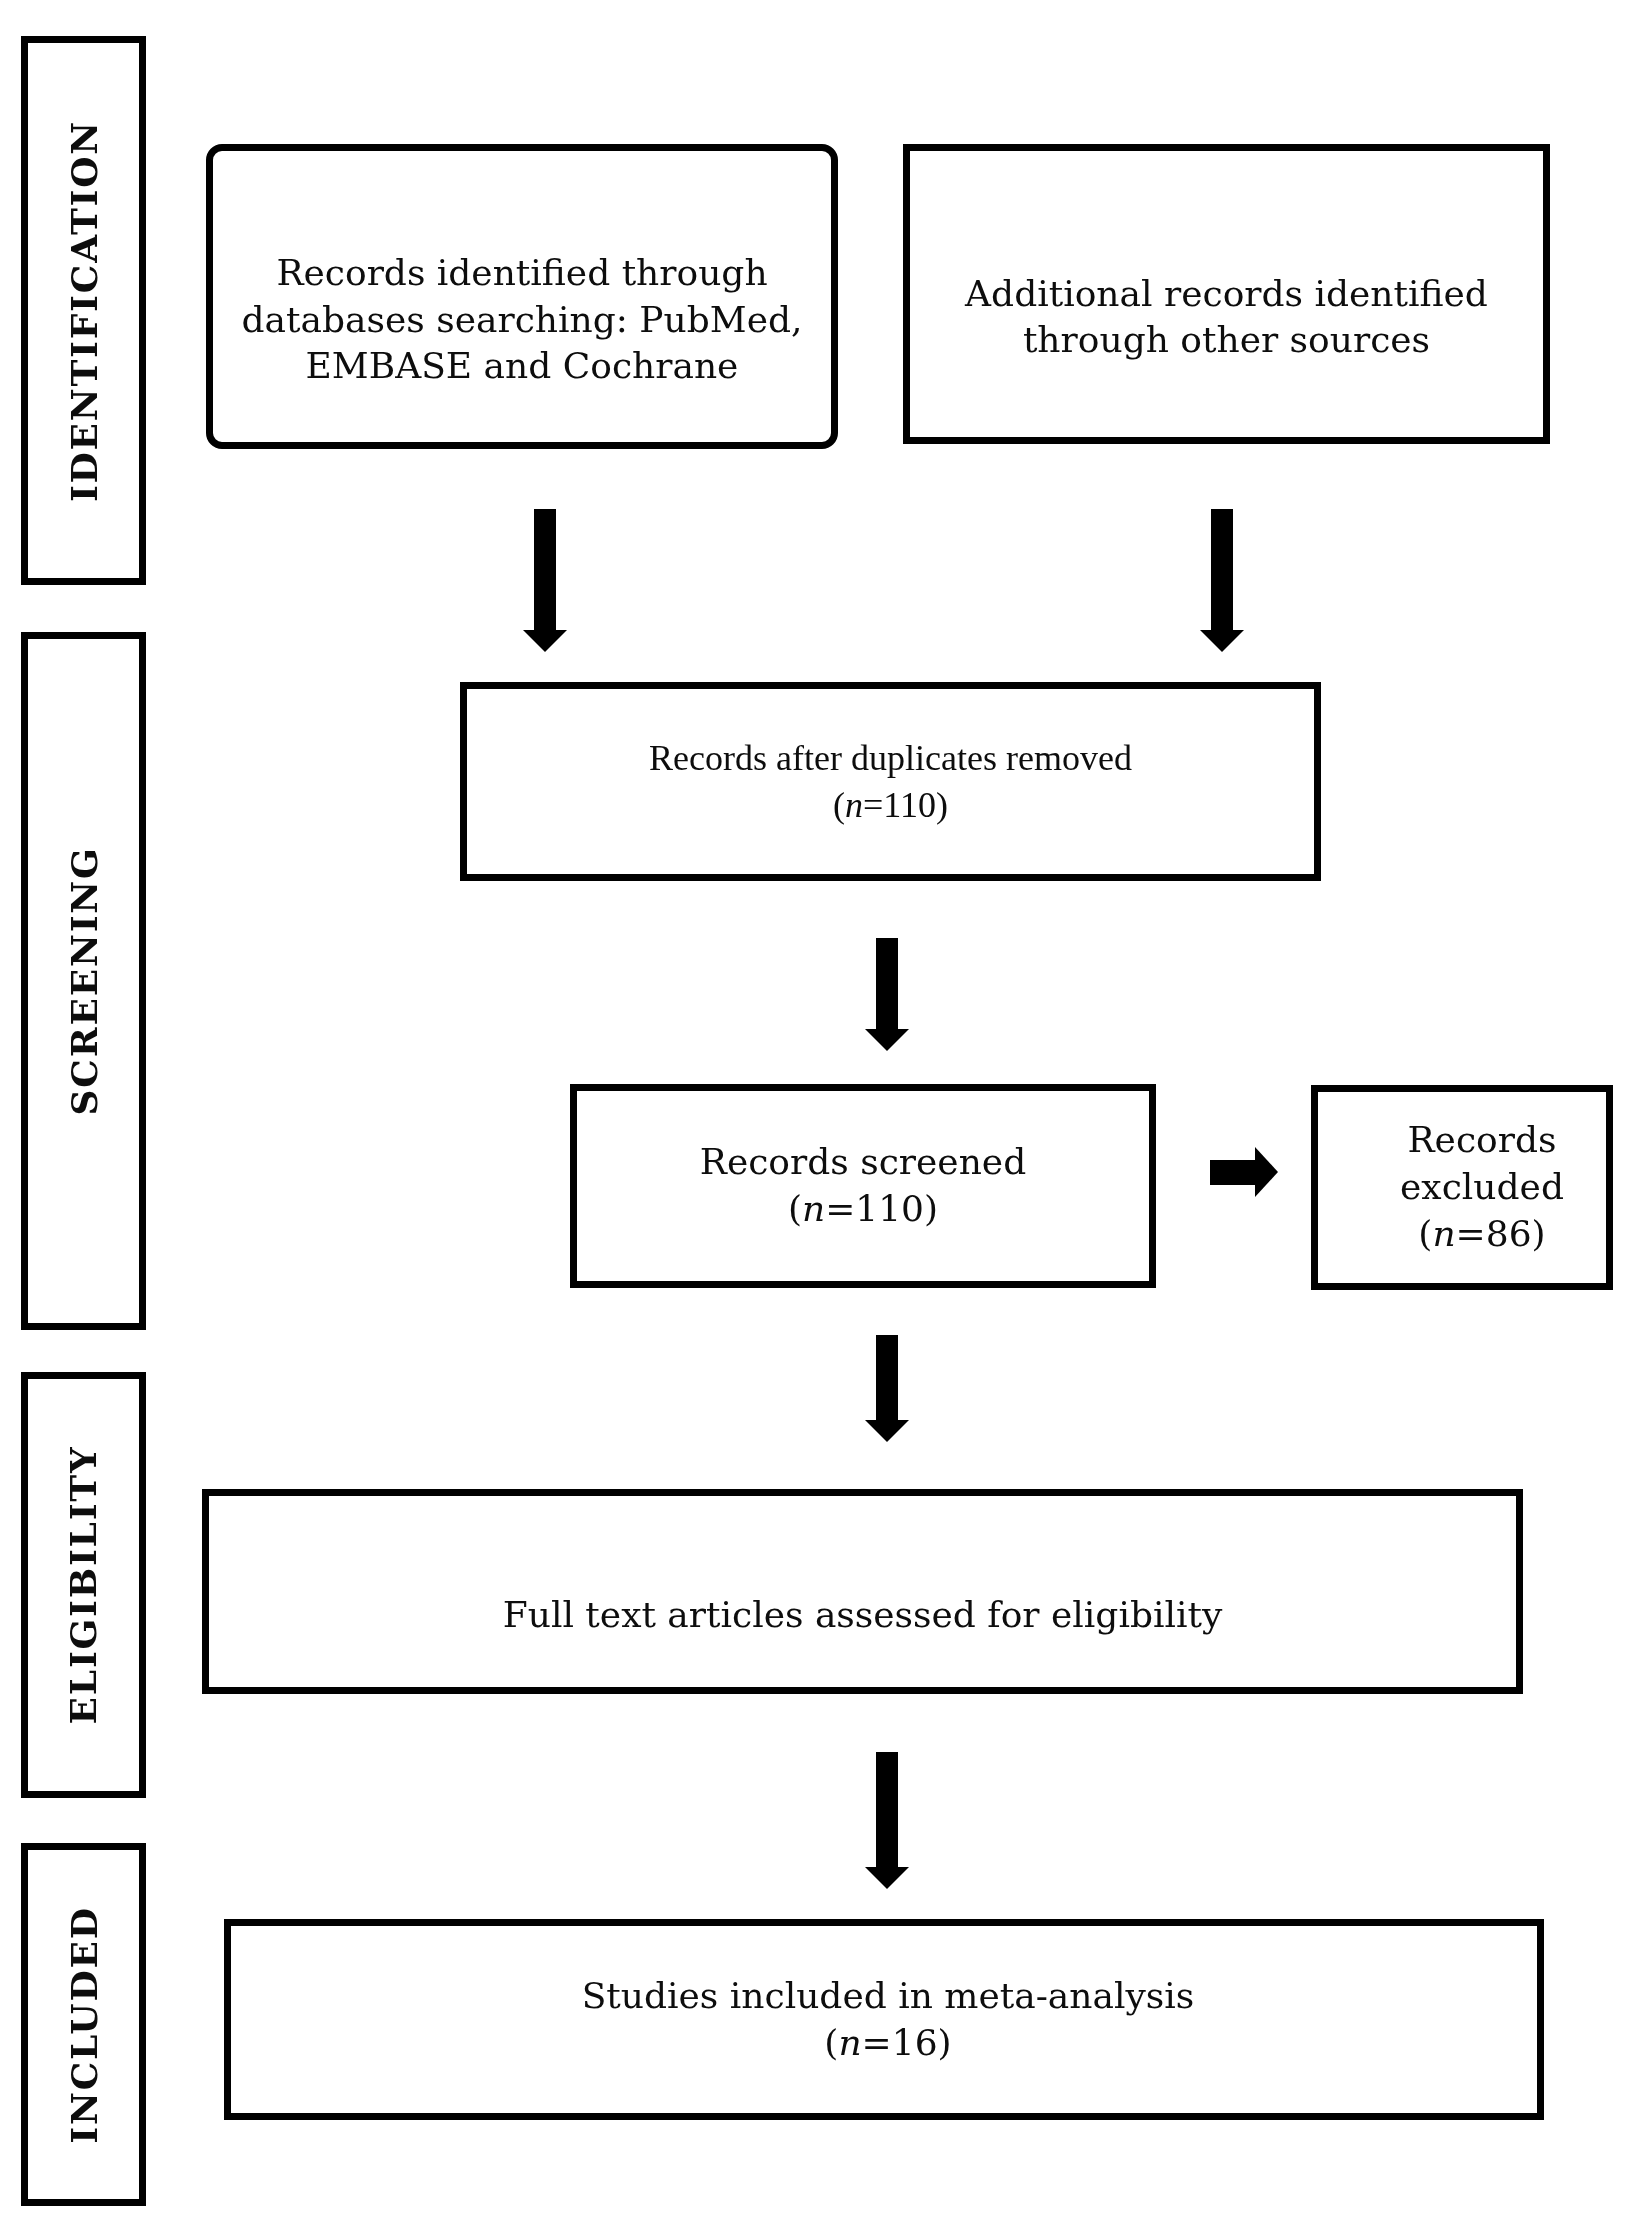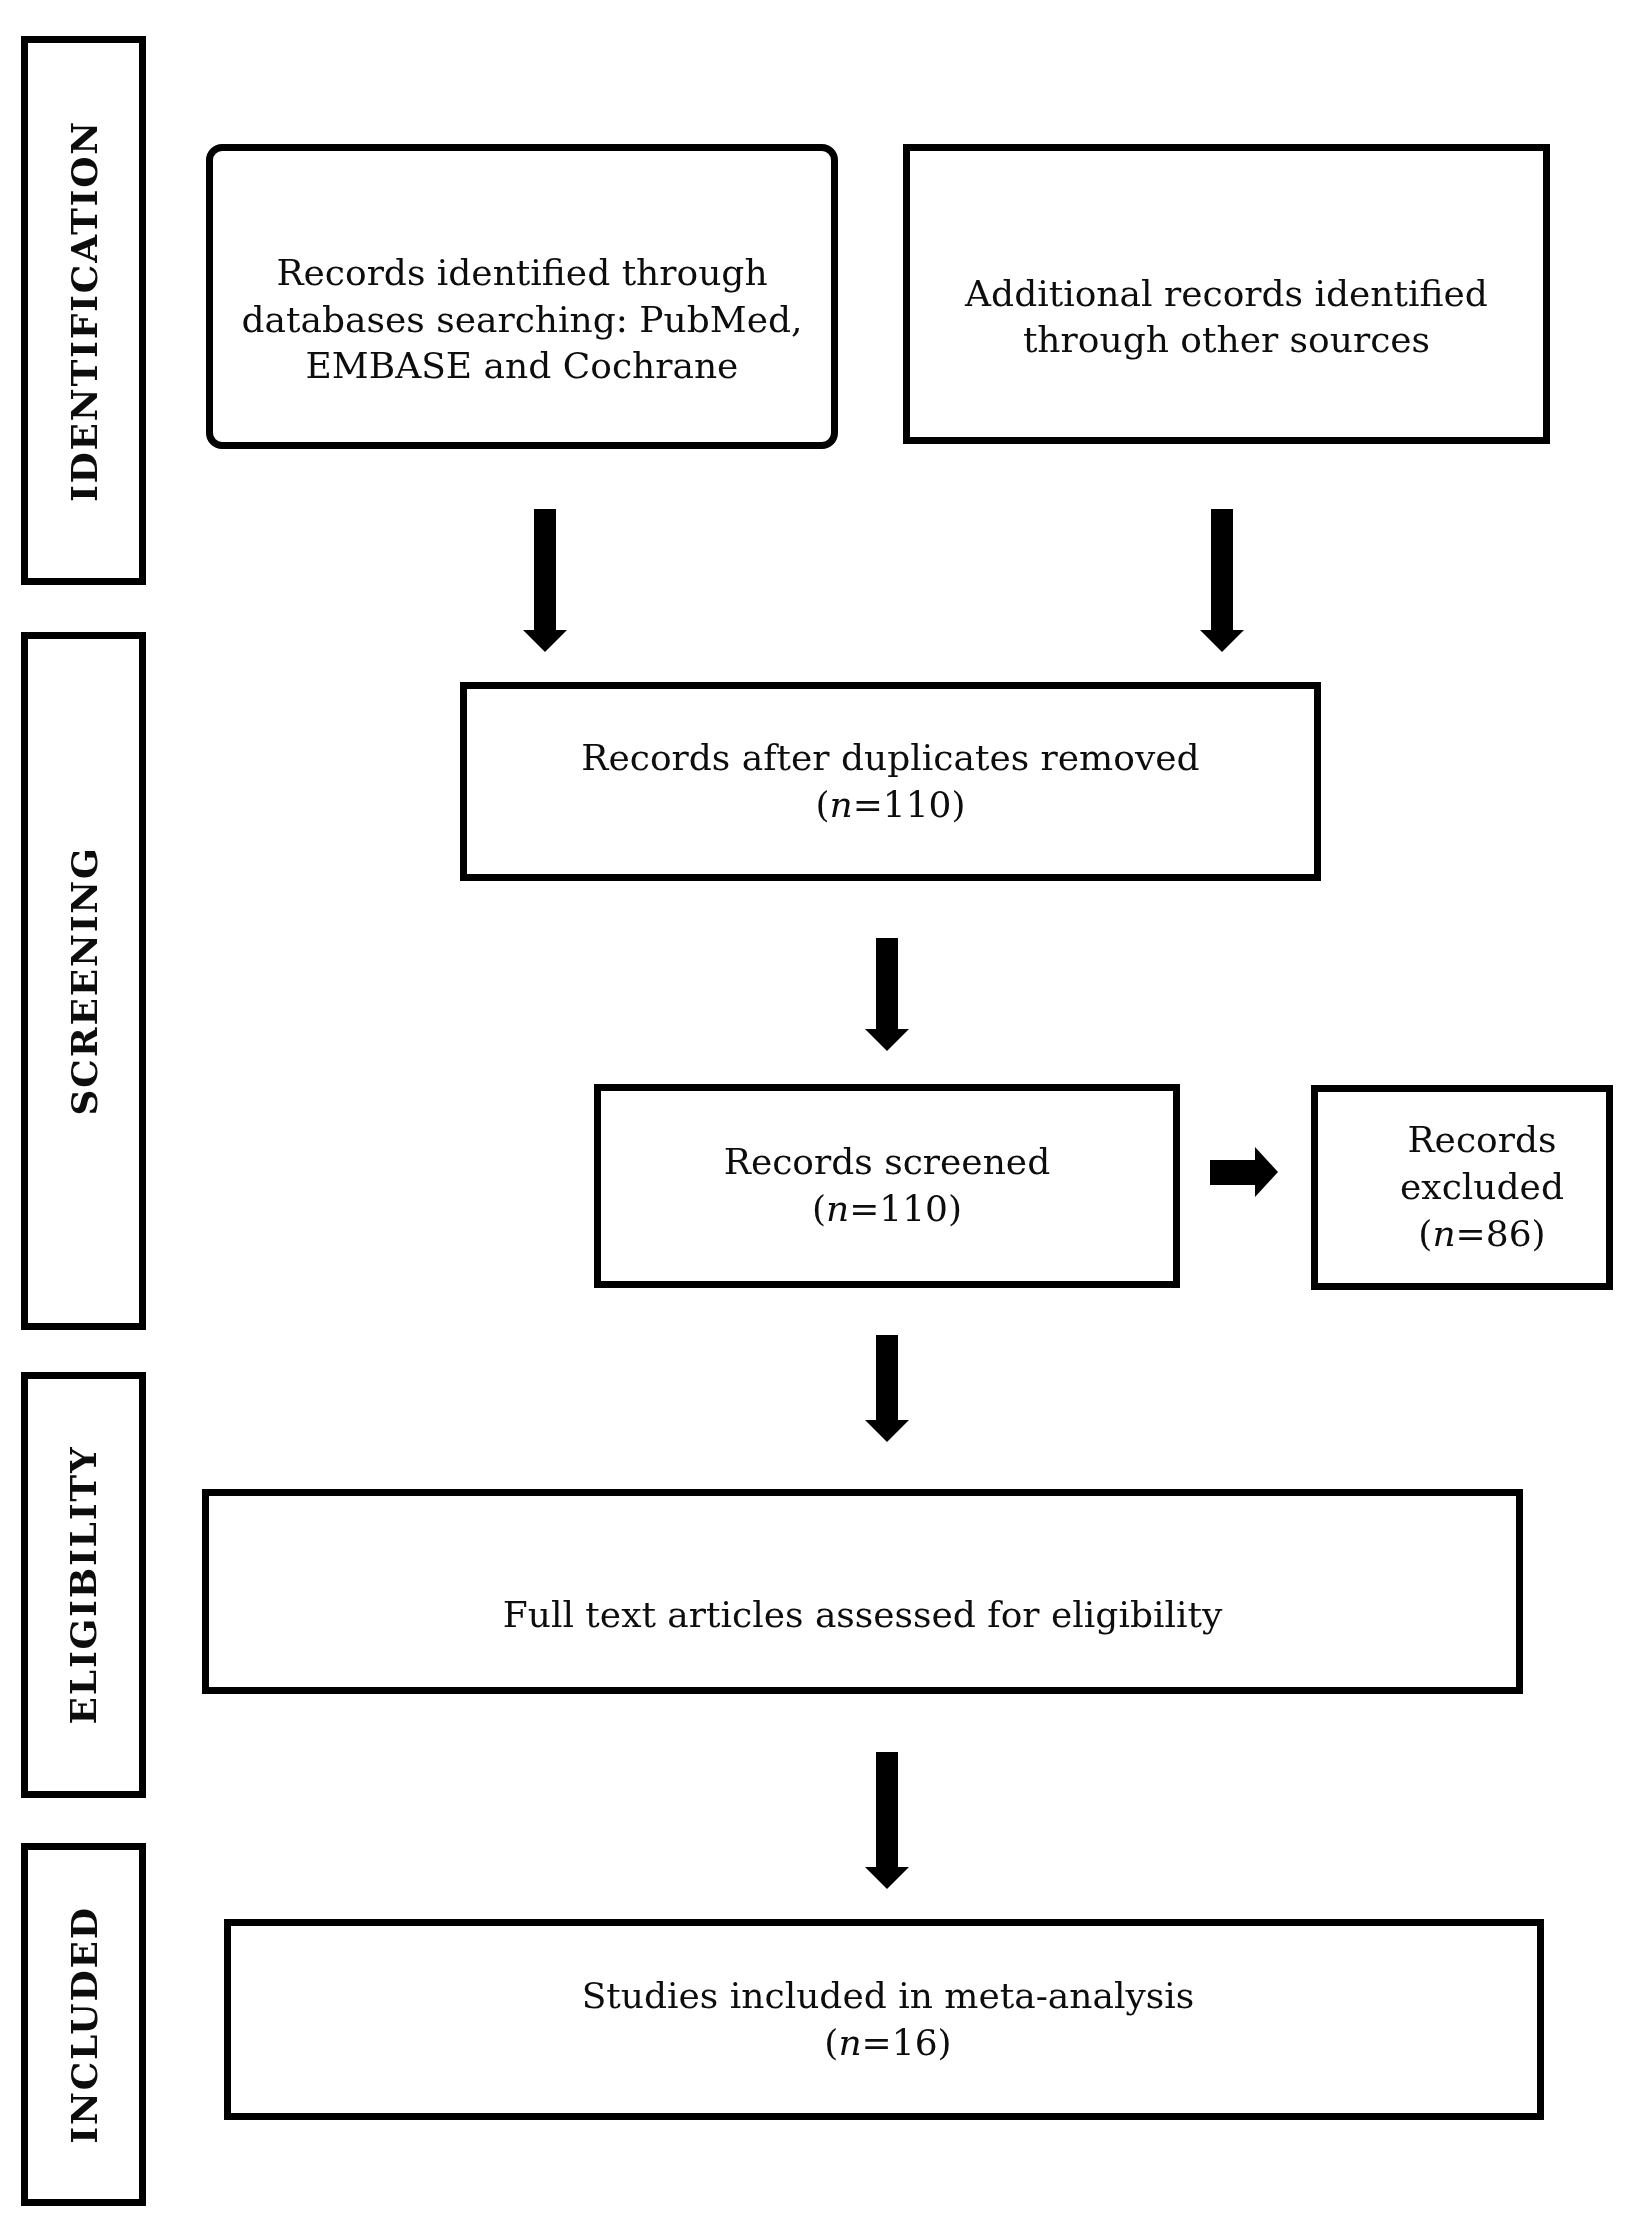--- a/index.html
+++ b/index.html
@@ -111,33 +111,33 @@
 
   <div class="arrow-down" style="left:523px;top:509px;width:44px;height:143px;">
     <div class="shaft"></div>
     <div class="head"></div>
   </div>
   <div class="arrow-down" style="left:1200px;top:509px;width:44px;height:143px;">
     <div class="shaft"></div>
     <div class="head"></div>
   </div>
 
-  <div class="box" style="left:460px;top:682px;width:861px;height:199px;">
+  <div class="box" style="left:460px;top:682px;width:861px;height:199px;font-family:Liberation Serif, serif;">
     <div class="txt">
       <span>Records after duplicates removed</span>
       <span class="count">(<i>n</i>=110)</span>
     </div>
   </div>
 
   <div class="arrow-down" style="left:865px;top:938px;width:44px;height:113px;">
     <div class="shaft"></div>
     <div class="head"></div>
   </div>
 
-  <div class="box" style="left:594px;top:1084px;width:586px;height:204px;">
+  <div class="box" style="left:570px;top:1084px;width:586px;height:204px;">
     <div class="txt">
       <span>Records screened</span>
       <span class="count">(<i>n</i>=110)</span>
     </div>
   </div>
 
   <div class="arrow-right" style="left:1210px;top:1147px;width:68px;height:50px;">
     <div class="shaft"></div>
     <div class="head"></div>
   </div>

